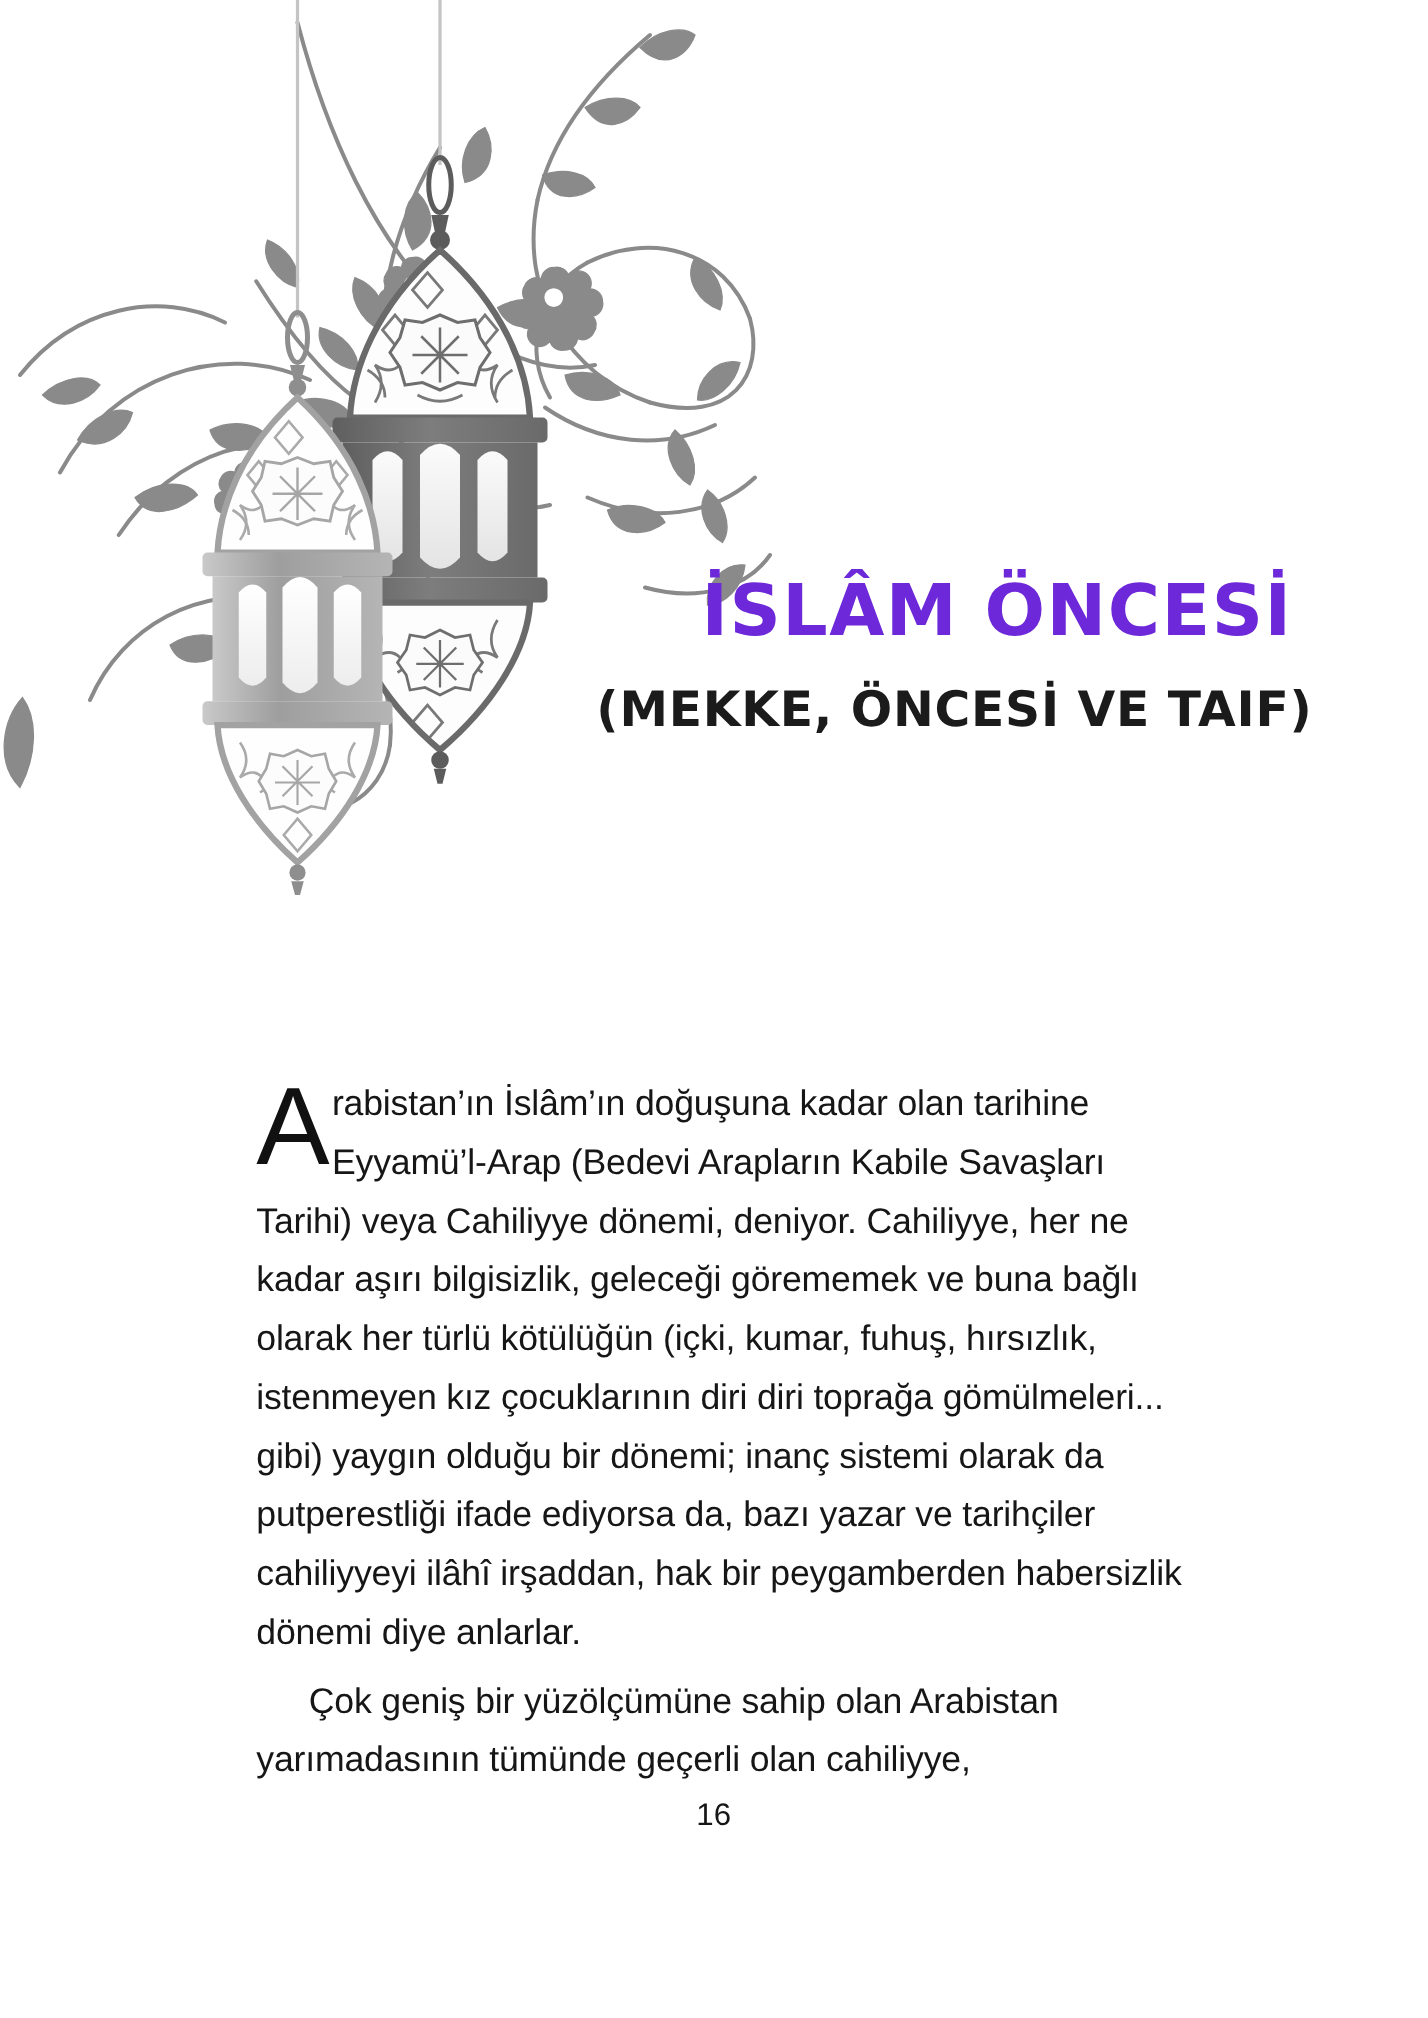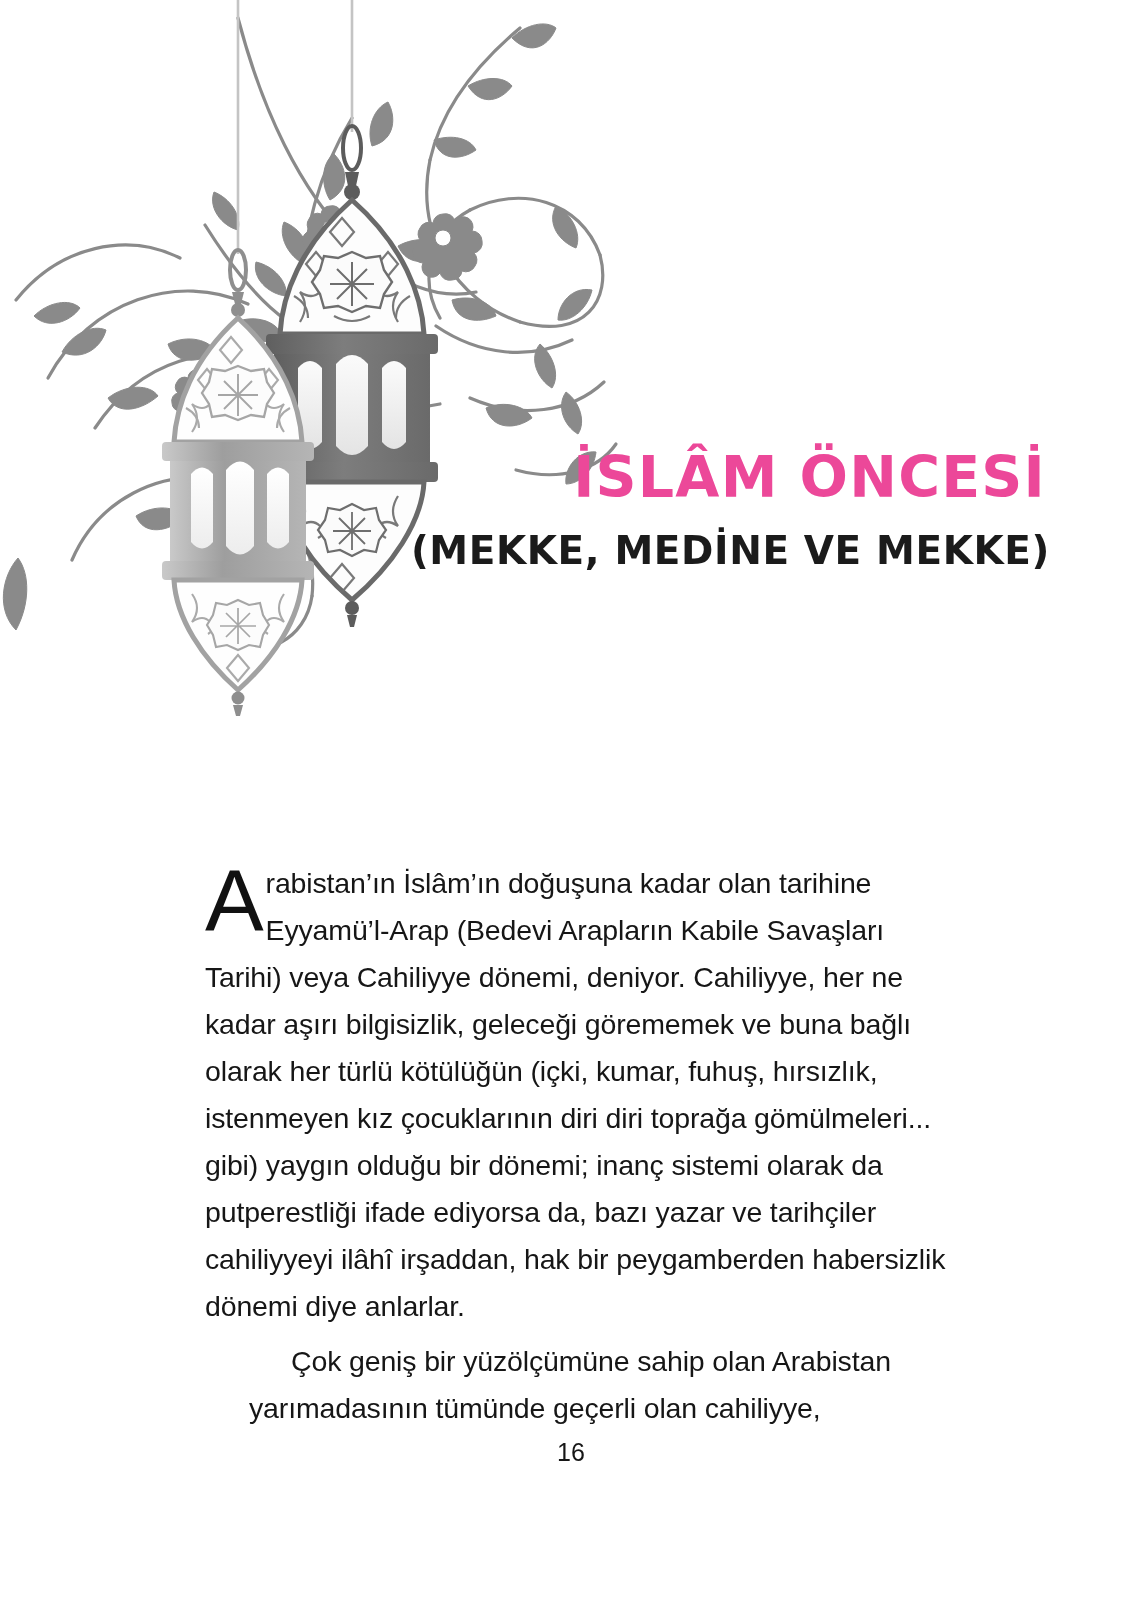--- a/index.html
+++ b/index.html
@@ -33,22 +33,22 @@
     top: 438px;
     width: 640px;
     text-align: right;
   }
   .title-line {
     font-family: "DejaVu Sans", sans-serif;
     font-weight: bold;
     font-size: 57px;
     line-height: 70px;
     letter-spacing: 1.2px;
-    color: #ec4899;
-    margin: 4px;
+    color: #6d28d9;
+    margin: 16px;
     white-space: nowrap;
   }
   .subtitle-line {
     font-family: "DejaVu Sans", sans-serif;
     font-weight: bold;
     font-size: 39px;
     line-height: 58px;
     letter-spacing: 0.6px;
     color: #1b1b1b;
     margin: 10px 0 0 0;
@@ -67,21 +67,20 @@
     font-size: 28.5px;
     line-height: 47px;
     color: #161616;
     margin: 0;
     text-align: left;
     letter-spacing: -0.15px;
   }
   .para + .para {
     text-indent: 42px;
     margin-top: 8px;
-    margin-left: 44px;
   }
   .para .dropcap {
     float: left;
     font-family: "Liberation Sans", sans-serif;
     font-size: 88px;
     line-height: 74px;
     font-weight: normal;
     color: #111111;
     margin: 4px 2px 0 0;
   }
@@ -279,21 +278,21 @@
       <g stroke="#a6a6a6" stroke-width="1.7" fill="none">
         <path d="M238 608 v 36 M220 626 h 36 M226 613 l 24 24 M250 613 l -24 24"></path>
       </g>
       <circle cx="238" cy="698" r="6.5" fill="#8e8e8e"></circle>
       <path d="M233 705 h10 l-3 11 h-4 z" fill="#8e8e8e"></path>
     </g>
   </svg>
 
   <div class="title-block">
     <h1 class="title-line">İSLÂM ÖNCESİ</h1>
-    <h2 class="subtitle-line">(MEKKE, MEDİNE VE MEKKE)</h2>
+    <h2 class="subtitle-line">(MEKKE, ÖNCESİ VE TAIF)</h2>
   </div>
 
   <div class="body-block">
     <p class="para"><span class="dropcap">A</span><span>rabistan’ın İslâm’ın doğuşuna kadar olan tarihine Eyyamü’l-Arap (Bedevi Arapların Kabile Savaşları Tarihi) veya Cahiliyye dönemi, deniyor. Cahiliyye, her ne kadar aşırı bilgisizlik, geleceği görememek ve buna bağlı olarak her türlü kötülüğün (içki, kumar, fuhuş, hırsızlık, istenmeyen kız çocuklarının diri diri toprağa gömülmeleri... gibi) yaygın olduğu bir dönemi; inanç sistemi olarak da putperestliği ifade ediyorsa da, bazı yazar ve tarihçiler cahiliyyeyi ilâhî irşaddan, hak bir peygamberden habersizlik dönemi diye anlarlar.</span></p>
     <p class="para">Çok geniş bir yüzölçümüne sahip olan Arabistan yarımadasının tümünde geçerli olan cahiliyye,</p>
   </div>
 
   <div class="folio">16</div>
 
 </div>

